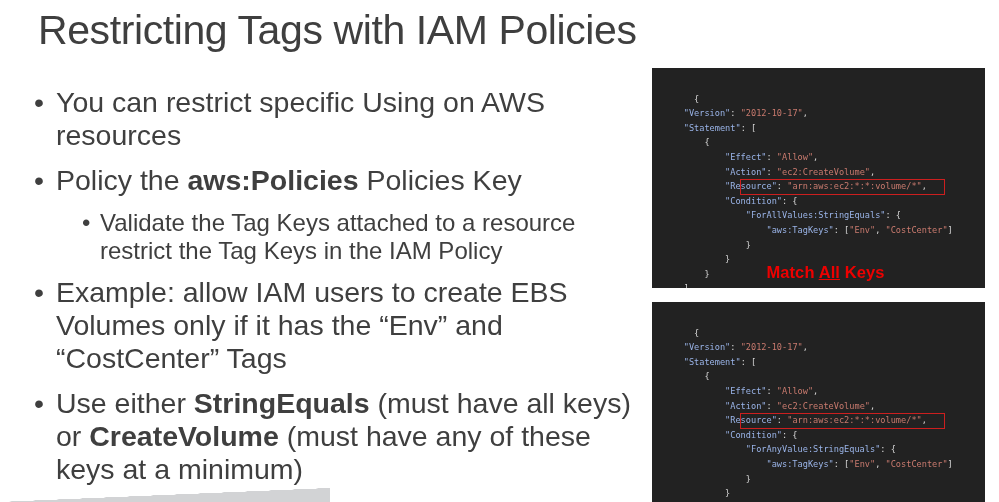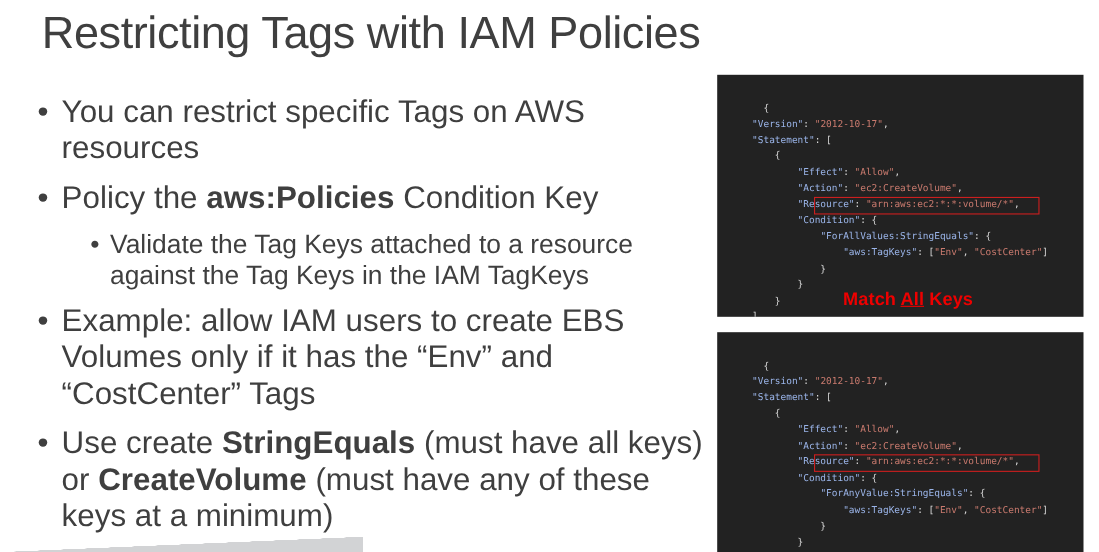--- a/index.html
+++ b/index.html
@@ -142,37 +142,37 @@
 </head>
 <body>
 
 <div id="slide">
 
   <div id="slide-title">Restricting Tags with IAM Policies</div>
 
   <div id="body-list">
       <div class="bullet-row bullet-l1">
         <span class="dot">•</span>
-        <span class="bullet-text"><span>You can restrict specific Tags on AWS resources</span></span>
-      </div>
-      <div class="bullet-row bullet-l1">
-        <span class="dot">•</span>
-        <span class="bullet-text"><span>Policy the </span><b>aws:Policies</b><span> Condition Key</span></span>
+        <span class="bullet-text"><span>You can restrict specific Using on AWS resources</span></span>
+      </div>
+      <div class="bullet-row bullet-l1">
+        <span class="dot">•</span>
+        <span class="bullet-text"><span>Policy the </span><b>aws:Policies</b><span> Policies Key</span></span>
       </div>
       <div class="bullet-row bullet-l2">
         <span class="dot">•</span>
-        <span class="bullet-text"><span>Validate the Tag Keys attached to a resource against the Tag Keys in the IAM TagKeys</span></span>
+        <span class="bullet-text"><span>Validate the Tag Keys attached to a resource restrict the Tag Keys in the IAM Policy</span></span>
       </div>
       <div class="bullet-row bullet-l1">
         <span class="dot">•</span>
         <span class="bullet-text"><span>Example: allow IAM users to create EBS Volumes only if it has the “Env” and “CostCenter” Tags</span></span>
       </div>
       <div class="bullet-row bullet-l1">
         <span class="dot">•</span>
-        <span class="bullet-text"><span>Use create </span><b>StringEquals</b><span> (must have all keys) or </span><b>CreateVolume</b><span> (must have any of these keys at a minimum)</span></span>
+        <span class="bullet-text"><span>Use either </span><b>StringEquals</b><span> (must have all keys) or </span><b>CreateVolume</b><span> (must have any of these keys at a minimum)</span></span>
       </div>
     </div>
 
   <div id="corner-wedge"></div>
 
   <div class="code-panel" id="code-panel-1">
     <div class="code-lines" id="code-lines-1" style="--key: #9ab4e8;">
       <span>{
     <span class="k">"Version"</span>: <span class="s">"2012-10-17"</span>,
     <span class="k">"Statement"</span>: [

